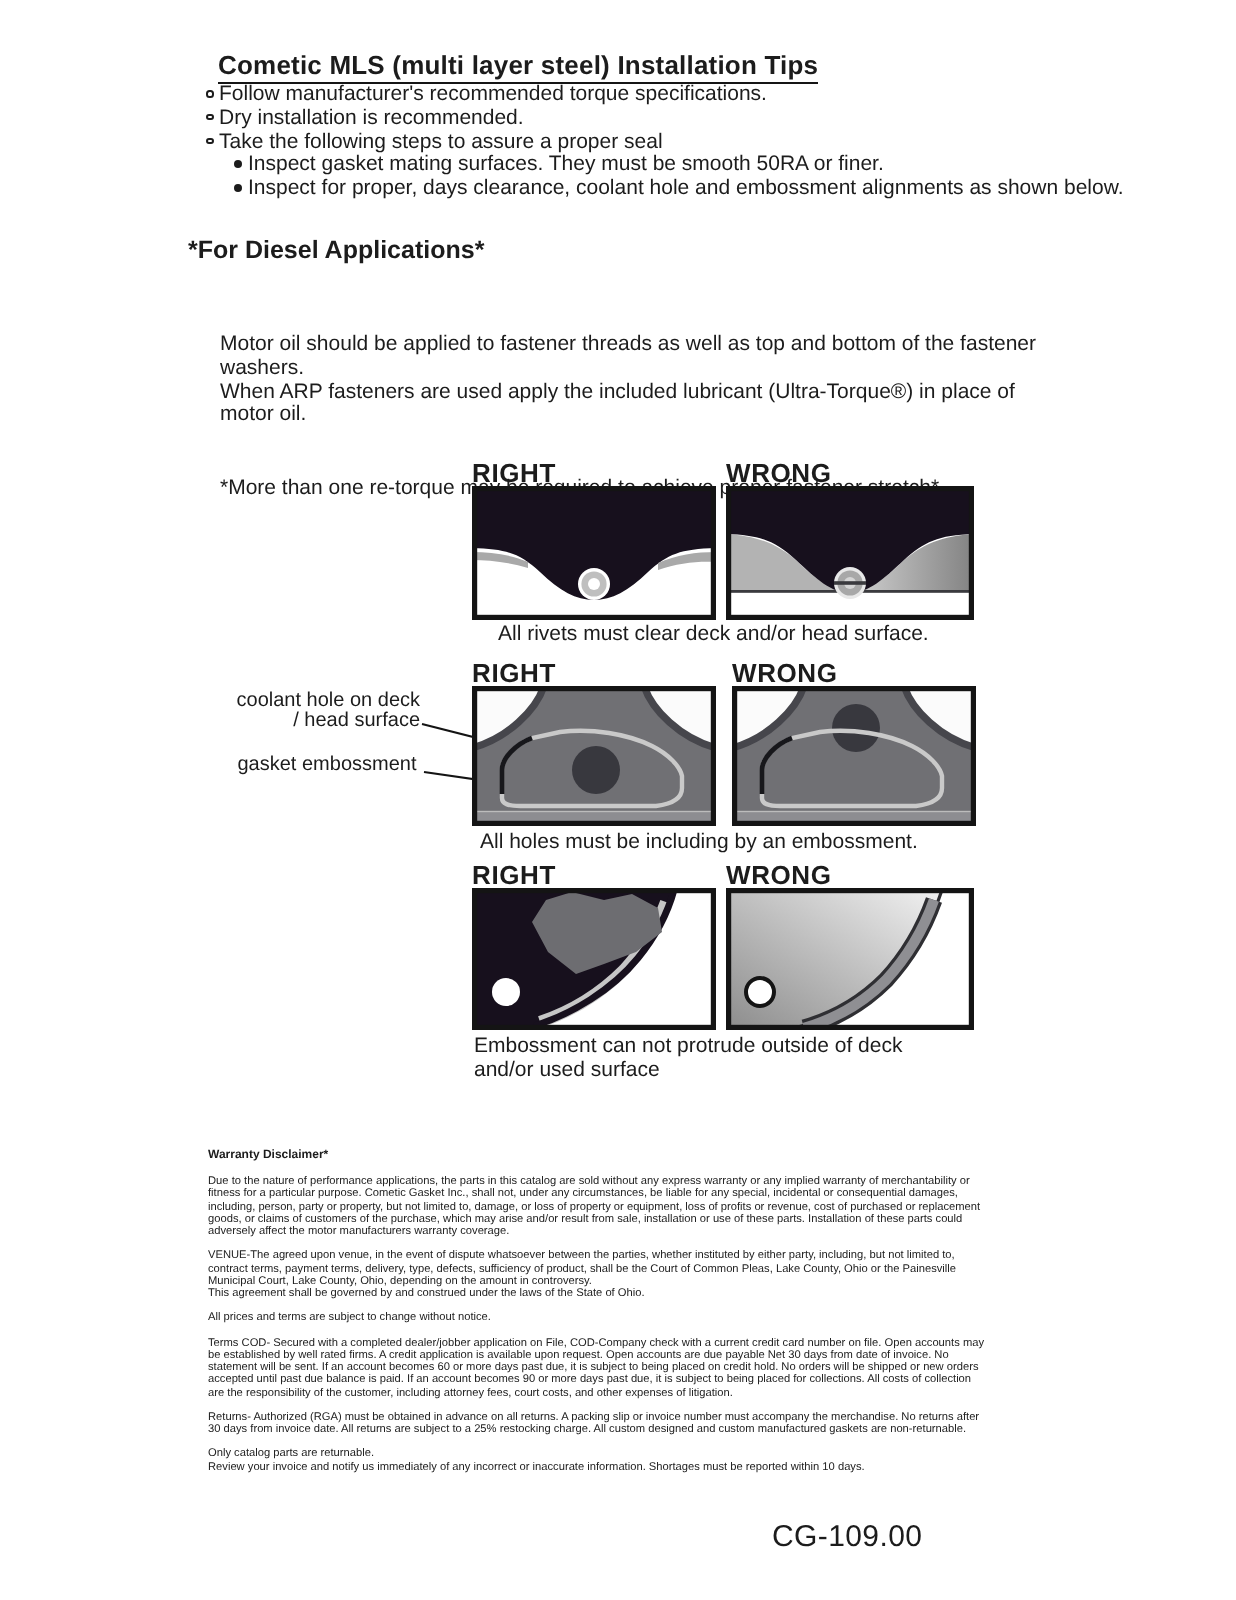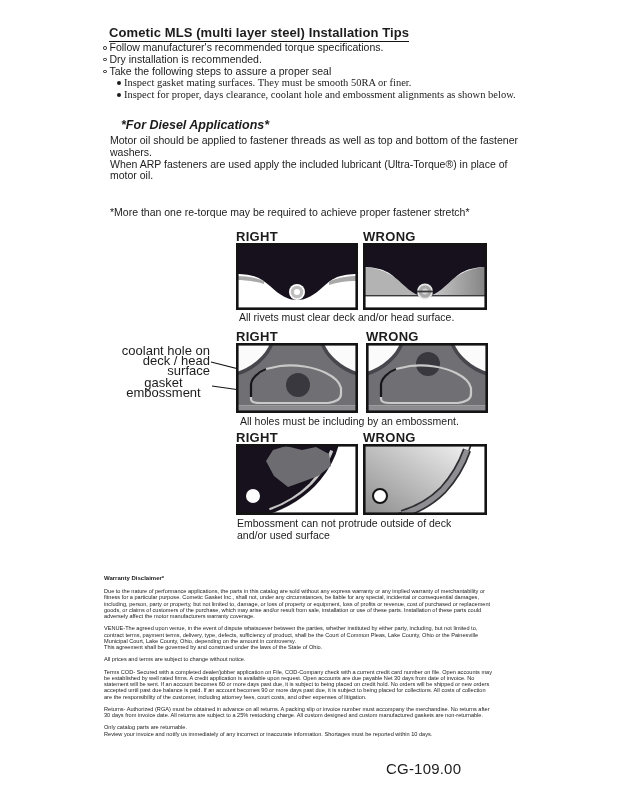--- a/index.html
+++ b/index.html
@@ -6,33 +6,33 @@
   html,body { width:618px; height:800px; background:#ffffff; font-family:"Liberation Sans", sans-serif; color:#1c1c1c; }
   .page { position:relative; width:618px; height:800px; background:#fff; overflow:hidden; }
 
   .abs { position:absolute; }
 
   .title { left:109px; top:25px; font-size:13px; font-weight:bold; border-bottom:1.6px solid #151515; padding-bottom:1px; letter-spacing:0.1px; }
 
   .bullets { left:103px; top:42px; font-size:10.5px; line-height:11.8px; }
   .b-line { white-space:nowrap; }
   .o-mark { display:inline-block; width:3.5px; height:3.5px; border:1px solid #1c1c1c; border-radius:50%; margin-right:3px; vertical-align:1.5px; }
-  .sub { padding-left:14px;font-family:Liberation Serif, serif; }
+  .sub { padding-left:14px; }
   .f-mark { display:inline-block; width:4px; height:4px; background:#1c1c1c; border-radius:50%; margin-right:3px; vertical-align:1.5px; }
 
-  .diesel-h { left:121px; top:118px; font-size:12.5px; font-weight:bold;font-style:italic; }
-  .para { left:110px; font-size:10.5px; line-height:11.8px; white-space:pre-line; width:410px; }
+  .diesel-h { left:94px; top:118px; font-size:12.5px; font-weight:bold; }
+  .para { left:110px; font-size:10.5px; line-height:11.8px; white-space:pre-line; width:410px;margin-top:32px; }
   .p1 { top:135px; }
   .p2 { top:164px; }
   .p3 { top:207px; }
 
   .dg-label { font-size:13px; font-weight:bold; text-align:left; width:122px; letter-spacing:0.3px; }
   .caption { font-size:10.5px; line-height:11.5px; white-space:pre-line; }
 
-  .annot { font-size:13px; line-height:9.8px; text-align:right; width:93px; left:117px; }
+  .annot { font-size:10px; line-height:9.8px; text-align:right; width:93px; left:117px; }
 
   .fineprint { left:104px; top:575px; width:414px; }
   .fine-h { font-size:6px; font-weight:bold; margin-bottom:7px; }
   .fine p { font-size:5.6px; line-height:6.25px; white-space:pre-line; margin-bottom:6px; color:#222; }
 
   .footer-code { left:386px; top:760px; font-size:15px; letter-spacing:0.2px; color:#1c1c1c; }
 
   svg { display:block; }
 </style>
 </head>
@@ -82,21 +82,21 @@
     <path d="M0,0 H124 V24 C106,24.5 99,28 89,37 C79,46.5 71,53.5 62,53.5 C53,53.5 45,46.5 35,37 C25,28 18,24.5 0,24 Z" fill="#17101d"></path>
     <rect x="0" y="53.2" width="124" height="13.8" fill="#ffffff"></rect>
     <rect x="0" y="52" width="124" height="1.4" fill="#3a3a3e"></rect>
     <circle cx="62" cy="48.5" r="8" fill="#e8e8e8"></circle>
     <circle cx="62" cy="48.5" r="6.3" fill="#a8a8a8"></circle>
     <circle cx="62" cy="48.5" r="3" fill="#d5d5d5"></circle>
     <rect x="54" y="47.6" width="16" height="1.8" fill="#3a3a3e"></rect>
     <rect x="1.3" y="1.3" width="121.4" height="64.4" fill="none" stroke="#141414" stroke-width="2.6"></rect>
   </svg>
 
-  <div class="abs caption" style="left:239px; top:312px;">All rivets must clear deck and/or head surface.</div>
+  <div class="abs caption" style="left:249px; top:312px;">All rivets must clear deck and/or head surface.</div>
 
   <div class="abs dg-label" style="left:236px; top:329px;">RIGHT</div>
   <div class="abs dg-label" style="left:366px; top:329px;">WRONG</div>
 
   <div class="abs annot" style="top:346px;">coolant hole on
 deck / head surface</div>
   <div class="abs annot" style="top:378px;text-align:center;">gasket embossment</div>
 
   <svg class="abs" style="left:110px; top:340px;" width="190" height="60" viewBox="0 0 190 60">
     <line x1="101" y1="22" x2="184" y2="43" stroke="#141414" stroke-width="1.1"></line>

